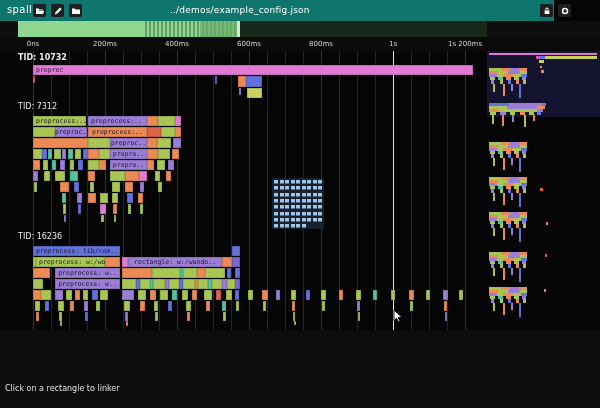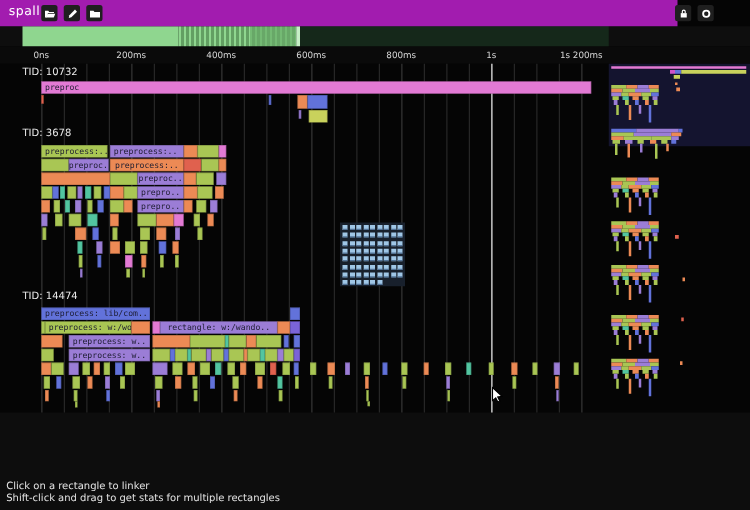--- a/index.html
+++ b/index.html
@@ -1,38 +1,39 @@
 <!DOCTYPE html>
 <html><head>
 <meta charset="utf-8">
 <style>
   html,body{margin:0;padding:0;background:#000;}
   .window{position:relative;width:600px;height:408px;background:#050505;overflow:hidden;
           font-family:"DejaVu Sans","Liberation Sans",sans-serif;}
-  .topbar{position:absolute;left:0;top:0;width:542px;height:21px;background:#a21caf;z-index:30;}
+  .topbar{position:absolute;left:0;top:0;width:542px;height:21px;background:#0f766e;z-index:30;padding-left:12px;}
   .app-name{position:absolute;left:7px;top:4px;font-size:10px;color:#fff;letter-spacing:.4px;}
   .file-path{position:absolute;left:170px;top:5px;font-size:9px;color:#fff;letter-spacing:.2px;}
   .tbtn{position:absolute;top:4px;width:13px;height:13px;background:#1f1f1f;border-radius:2px;
         display:flex;align-items:center;justify-content:center;}
   .overview-bg{position:absolute;left:0;top:21px;width:600px;height:16px;background:#0e0e0e;}
   .ruler-bg{position:absolute;left:0;top:37px;width:600px;height:14px;background:#0a0a0a;}
   .tracks-bg{position:absolute;left:0;top:51px;width:600px;height:279px;background:#050505;}
   .bottom-bg{position:absolute;left:0;top:330px;width:600px;height:78px;background:#0d0d0d;}
   .status-line{position:absolute;left:5px;color:#e3e3e3;font-size:8px;white-space:nowrap;}
   #stage{position:absolute;inset:0;z-index:10;}
   #stage div{position:absolute;}
   .cursor-svg{position:absolute;left:393px;top:309px;z-index:40;}
 </style>
 </head>
 <body>
 
 <div class="window">
 
   <div class="topbar">
     <span class="app-name">spall</span>
+    <span class="file-path">../demos/example_config.json</span>
   <div class="tbtn" style="left: 33px;">
         <svg width="10" height="10" viewBox="0 0 10 10">
           <path d="M1 2.5h2.6l.8 1h3.8v.9H3.4L2.2 8H1z" fill="#fff"></path>
           <path d="M3 5h6.2L8 8H1.8z" fill="#fff"></path>
         </svg>
       </div>
       <div class="tbtn" style="left: 51px;">
         <svg width="10" height="10" viewBox="0 0 10 10">
           <path d="M2 8.4l.5-2.2 4.5-4.6 1.6 1.7-4.5 4.5z" fill="#fff"></path>
         </svg>
@@ -92,29 +93,29 @@
       <div style="left: 321px; top: 51px; width: 1px; height: 279px; background: rgb(52, 52, 52);"></div>
       <div style="left: 339px; top: 51px; width: 1px; height: 279px; background: rgb(38, 38, 38);"></div>
       <div style="left: 357px; top: 51px; width: 1px; height: 279px; background: rgb(38, 38, 38);"></div>
       <div style="left: 375px; top: 51px; width: 1px; height: 279px; background: rgb(38, 38, 38);"></div>
       <div style="left: 393px; top: 51px; width: 1px; height: 279px; background: rgb(52, 52, 52);"></div>
       <div style="left: 411px; top: 51px; width: 1px; height: 279px; background: rgb(38, 38, 38);"></div>
       <div style="left: 429px; top: 51px; width: 1px; height: 279px; background: rgb(38, 38, 38);"></div>
       <div style="left: 447px; top: 51px; width: 1px; height: 279px; background: rgb(38, 38, 38);"></div>
       <div style="left: 465px; top: 51px; width: 1px; height: 279px; background: rgb(52, 52, 52);"></div>
       <div style="left: 393px; top: 51px; width: 1px; height: 279px; background: rgba(255, 255, 255, 0.85);"></div>
-      <div style="left: 18px; top: 53px; color: rgb(234, 234, 234); font-size: 8px; white-space: nowrap;">TID: 10732</div>
+      <div style="left: 18px; top: 53px; color: rgb(234, 234, 234); font-size: 8px; white-space: nowrap; font-weight: bold;">TID: 10732</div>
       <div style="left: 33px; top: 65px; width: 440px; height: 10px; background: rgb(226, 122, 212); color: rgb(28, 28, 48); font: 6.5px / 10px &quot;DejaVu Sans Mono&quot;, &quot;Liberation Mono&quot;, monospace; overflow: hidden; white-space: nowrap; box-sizing: border-box; box-shadow: rgba(0, 0, 0, 0.25) 0px 0px 0px 0.5px inset; padding-left: 3px;">preproc</div>
       <div style="left: 33px; top: 76px; width: 2px; height: 7px; background: rgb(224, 97, 78); box-shadow: rgba(0, 0, 0, 0.25) 0px 0px 0px 0.5px inset;"></div>
       <div style="left: 215px; top: 76px; width: 2px; height: 8px; background: rgb(98, 114, 218); box-shadow: rgba(0, 0, 0, 0.25) 0px 0px 0px 0.5px inset;"></div>
       <div style="left: 238px; top: 76px; width: 8px; height: 11px; background: rgb(236, 138, 85); box-shadow: rgba(0, 0, 0, 0.25) 0px 0px 0px 0.5px inset;"></div>
       <div style="left: 246px; top: 76px; width: 16px; height: 11px; background: rgb(98, 114, 218); box-shadow: rgba(0, 0, 0, 0.25) 0px 0px 0px 0.5px inset;"></div>
       <div style="left: 239px; top: 88px; width: 2px; height: 7px; background: rgb(155, 125, 214); box-shadow: rgba(0, 0, 0, 0.25) 0px 0px 0px 0.5px inset;"></div>
       <div style="left: 247px; top: 88px; width: 15px; height: 10px; background: rgb(201, 210, 92); box-shadow: rgba(0, 0, 0, 0.25) 0px 0px 0px 0.5px inset;"></div>
-      <div style="left: 18px; top: 102px; color: rgb(234, 234, 234); font-size: 8px; white-space: nowrap;">TID: 3678</div>
+      <div style="left: 18px; top: 102px; color: rgb(234, 234, 234); font-size: 8px; white-space: nowrap;">TID: 7312</div>
       <div style="left: 33px; top: 116px; width: 53px; height: 10px; background: rgb(169, 198, 84); color: rgb(28, 28, 48); font: 6.5px / 10px &quot;DejaVu Sans Mono&quot;, &quot;Liberation Mono&quot;, monospace; overflow: hidden; white-space: nowrap; box-sizing: border-box; box-shadow: rgba(0, 0, 0, 0.25) 0px 0px 0px 0.5px inset; padding-left: 3px;">preprocess:..</div>
       <div style="left: 88px; top: 116px; width: 59px; height: 10px; background: rgb(155, 125, 214); color: rgb(28, 28, 48); font: 6.5px / 10px &quot;DejaVu Sans Mono&quot;, &quot;Liberation Mono&quot;, monospace; overflow: hidden; white-space: nowrap; box-sizing: border-box; box-shadow: rgba(0, 0, 0, 0.25) 0px 0px 0px 0.5px inset; padding-left: 3px;">preprocess:..</div>
       <div style="left: 147px; top: 116px; width: 11px; height: 10px; background: rgb(236, 138, 85); box-shadow: rgba(0, 0, 0, 0.25) 0px 0px 0px 0.5px inset;"></div>
       <div style="left: 158px; top: 116px; width: 17px; height: 10px; background: rgb(169, 198, 84); box-shadow: rgba(0, 0, 0, 0.25) 0px 0px 0px 0.5px inset;"></div>
       <div style="left: 175px; top: 116px; width: 6px; height: 10px; background: rgb(226, 122, 212); box-shadow: rgba(0, 0, 0, 0.25) 0px 0px 0px 0.5px inset;"></div>
       <div style="left: 33px; top: 127px; width: 22px; height: 10px; background: rgb(169, 198, 84); box-shadow: rgba(0, 0, 0, 0.25) 0px 0px 0px 0.5px inset;"></div>
       <div style="left: 55px; top: 127px; width: 32px; height: 10px; background: rgb(155, 125, 214); color: rgb(28, 28, 48); font: 6.5px / 10px &quot;DejaVu Sans Mono&quot;, &quot;Liberation Mono&quot;, monospace; overflow: hidden; white-space: nowrap; box-sizing: border-box; box-shadow: rgba(0, 0, 0, 0.25) 0px 0px 0px 0.5px inset; text-align: center;">preproc..</div>
       <div style="left: 88px; top: 127px; width: 59px; height: 10px; background: rgb(236, 138, 85); color: rgb(28, 28, 48); font: 6.5px / 10px &quot;DejaVu Sans Mono&quot;, &quot;Liberation Mono&quot;, monospace; overflow: hidden; white-space: nowrap; box-sizing: border-box; box-shadow: rgba(0, 0, 0, 0.25) 0px 0px 0px 0.5px inset; text-align: center;">preprocess:..</div>
       <div style="left: 147px; top: 127px; width: 14px; height: 10px; background: rgb(224, 97, 78); box-shadow: rgba(0, 0, 0, 0.25) 0px 0px 0px 0.5px inset;"></div>
       <div style="left: 161px; top: 127px; width: 14px; height: 10px; background: rgb(169, 198, 84); box-shadow: rgba(0, 0, 0, 0.25) 0px 0px 0px 0.5px inset;"></div>
@@ -178,21 +179,21 @@
       <div style="left: 138px; top: 193px; width: 5px; height: 10px; background: rgb(236, 138, 85); box-shadow: rgba(0, 0, 0, 0.25) 0px 0px 0px 0.5px inset;"></div>
       <div style="left: 63px; top: 204px; width: 3px; height: 10px; background: rgb(169, 198, 84); box-shadow: rgba(0, 0, 0, 0.25) 0px 0px 0px 0.5px inset;"></div>
       <div style="left: 78px; top: 204px; width: 3px; height: 10px; background: rgb(98, 114, 218); box-shadow: rgba(0, 0, 0, 0.25) 0px 0px 0px 0.5px inset;"></div>
       <div style="left: 100px; top: 204px; width: 6px; height: 10px; background: rgb(226, 122, 212); box-shadow: rgba(0, 0, 0, 0.25) 0px 0px 0px 0.5px inset;"></div>
       <div style="left: 113px; top: 204px; width: 4px; height: 10px; background: rgb(236, 138, 85); box-shadow: rgba(0, 0, 0, 0.25) 0px 0px 0px 0.5px inset;"></div>
       <div style="left: 128px; top: 204px; width: 3px; height: 10px; background: rgb(169, 198, 84); box-shadow: rgba(0, 0, 0, 0.25) 0px 0px 0px 0.5px inset;"></div>
       <div style="left: 140px; top: 204px; width: 3px; height: 10px; background: rgb(169, 198, 84); box-shadow: rgba(0, 0, 0, 0.25) 0px 0px 0px 0.5px inset;"></div>
       <div style="left: 64px; top: 215px; width: 2px; height: 7px; background: rgb(155, 125, 214); box-shadow: rgba(0, 0, 0, 0.25) 0px 0px 0px 0.5px inset;"></div>
       <div style="left: 101px; top: 215px; width: 3px; height: 7px; background: rgb(169, 198, 84); box-shadow: rgba(0, 0, 0, 0.25) 0px 0px 0px 0.5px inset;"></div>
       <div style="left: 114px; top: 215px; width: 2px; height: 7px; background: rgb(169, 198, 84); box-shadow: rgba(0, 0, 0, 0.25) 0px 0px 0px 0.5px inset;"></div>
-      <div style="left: 18px; top: 232px; color: rgb(234, 234, 234); font-size: 8px; white-space: nowrap;">TID: 14474</div>
+      <div style="left: 18px; top: 232px; color: rgb(234, 234, 234); font-size: 8px; white-space: nowrap;">TID: 16236</div>
       <div style="left: 33px; top: 246px; width: 87px; height: 10px; background: rgb(98, 114, 218); color: rgb(28, 28, 48); font: 6.5px / 10px &quot;DejaVu Sans Mono&quot;, &quot;Liberation Mono&quot;, monospace; overflow: hidden; white-space: nowrap; box-sizing: border-box; box-shadow: rgba(0, 0, 0, 0.25) 0px 0px 0px 0.5px inset; padding-left: 3px;">preprocess: lib/com..</div>
       <div style="left: 232px; top: 246px; width: 8px; height: 10px; background: rgb(98, 114, 218); box-shadow: rgba(0, 0, 0, 0.25) 0px 0px 0px 0.5px inset;"></div>
       <div style="left: 33px; top: 257px; width: 3px; height: 10px; background: rgb(169, 198, 84); box-shadow: rgba(0, 0, 0, 0.25) 0px 0px 0px 0.5px inset;"></div>
       <div style="left: 36px; top: 257px; width: 69px; height: 10px; background: rgb(169, 198, 84); color: rgb(28, 28, 48); font: 6.5px / 10px &quot;DejaVu Sans Mono&quot;, &quot;Liberation Mono&quot;, monospace; overflow: hidden; white-space: nowrap; box-sizing: border-box; box-shadow: rgba(0, 0, 0, 0.25) 0px 0px 0px 0.5px inset; padding-left: 3px;">preprocess: w:/work..</div>
       <div style="left: 105px; top: 257px; width: 15px; height: 10px; background: rgb(236, 138, 85); box-shadow: rgba(0, 0, 0, 0.25) 0px 0px 0px 0.5px inset;"></div>
       <div style="left: 122px; top: 257px; width: 6px; height: 10px; background: rgb(226, 122, 212); box-shadow: rgba(0, 0, 0, 0.25) 0px 0px 0px 0.5px inset;"></div>
       <div style="left: 128px; top: 257px; width: 94px; height: 10px; background: rgb(155, 125, 214); color: rgb(28, 28, 48); font: 6.5px / 10px &quot;DejaVu Sans Mono&quot;, &quot;Liberation Mono&quot;, monospace; overflow: hidden; white-space: nowrap; box-sizing: border-box; box-shadow: rgba(0, 0, 0, 0.25) 0px 0px 0px 0.5px inset; text-align: center;">rectangle: w:/wando..</div>
       <div style="left: 222px; top: 257px; width: 10px; height: 10px; background: rgb(236, 138, 85); box-shadow: rgba(0, 0, 0, 0.25) 0px 0px 0px 0.5px inset;"></div>
       <div style="left: 232px; top: 257px; width: 8px; height: 10px; background: rgb(122, 100, 216); box-shadow: rgba(0, 0, 0, 0.25) 0px 0px 0px 0.5px inset;"></div>
       <div style="left: 33px; top: 268px; width: 17px; height: 10px; background: rgb(236, 138, 85); box-shadow: rgba(0, 0, 0, 0.25) 0px 0px 0px 0.5px inset;"></div>
@@ -552,18 +553,17 @@
       <div style="left: 508px; top: 299px; width: 3px; height: 4px; background: rgb(98, 114, 218);"></div>
       <div style="left: 516px; top: 299px; width: 3px; height: 4px; background: rgb(236, 138, 85);"></div>
       <div style="left: 523px; top: 299px; width: 3px; height: 4px; background: rgb(169, 198, 84);"></div>
       <div style="left: 493px; top: 303px; width: 2px; height: 8px; background: rgb(169, 198, 84);"></div>
       <div style="left: 503px; top: 303px; width: 2px; height: 12px; background: rgb(236, 138, 85);"></div>
       <div style="left: 511px; top: 303px; width: 2px; height: 7px; background: rgb(155, 125, 214);"></div>
       <div style="left: 519px; top: 303px; width: 2px; height: 14px; background: rgb(98, 114, 218);"></div>
     </div>
 
   <div class="status-line" style="top:384px">Click on a rectangle to linker</div>
-  <div class="status-line" style="top:394px">Shift-click and drag to get stats for multiple rectangles</div>
 
   <svg class="cursor-svg" width="12" height="15" viewBox="0 0 12 15">
     <path d="M1 1v10.5l2.6-2.2 1.7 3.4 1.6-.8-1.7-3.3 3.4-.5z" fill="#fff" stroke="#000" stroke-width="0.9"></path>
   </svg>
 </div>
 
 </body></html>

